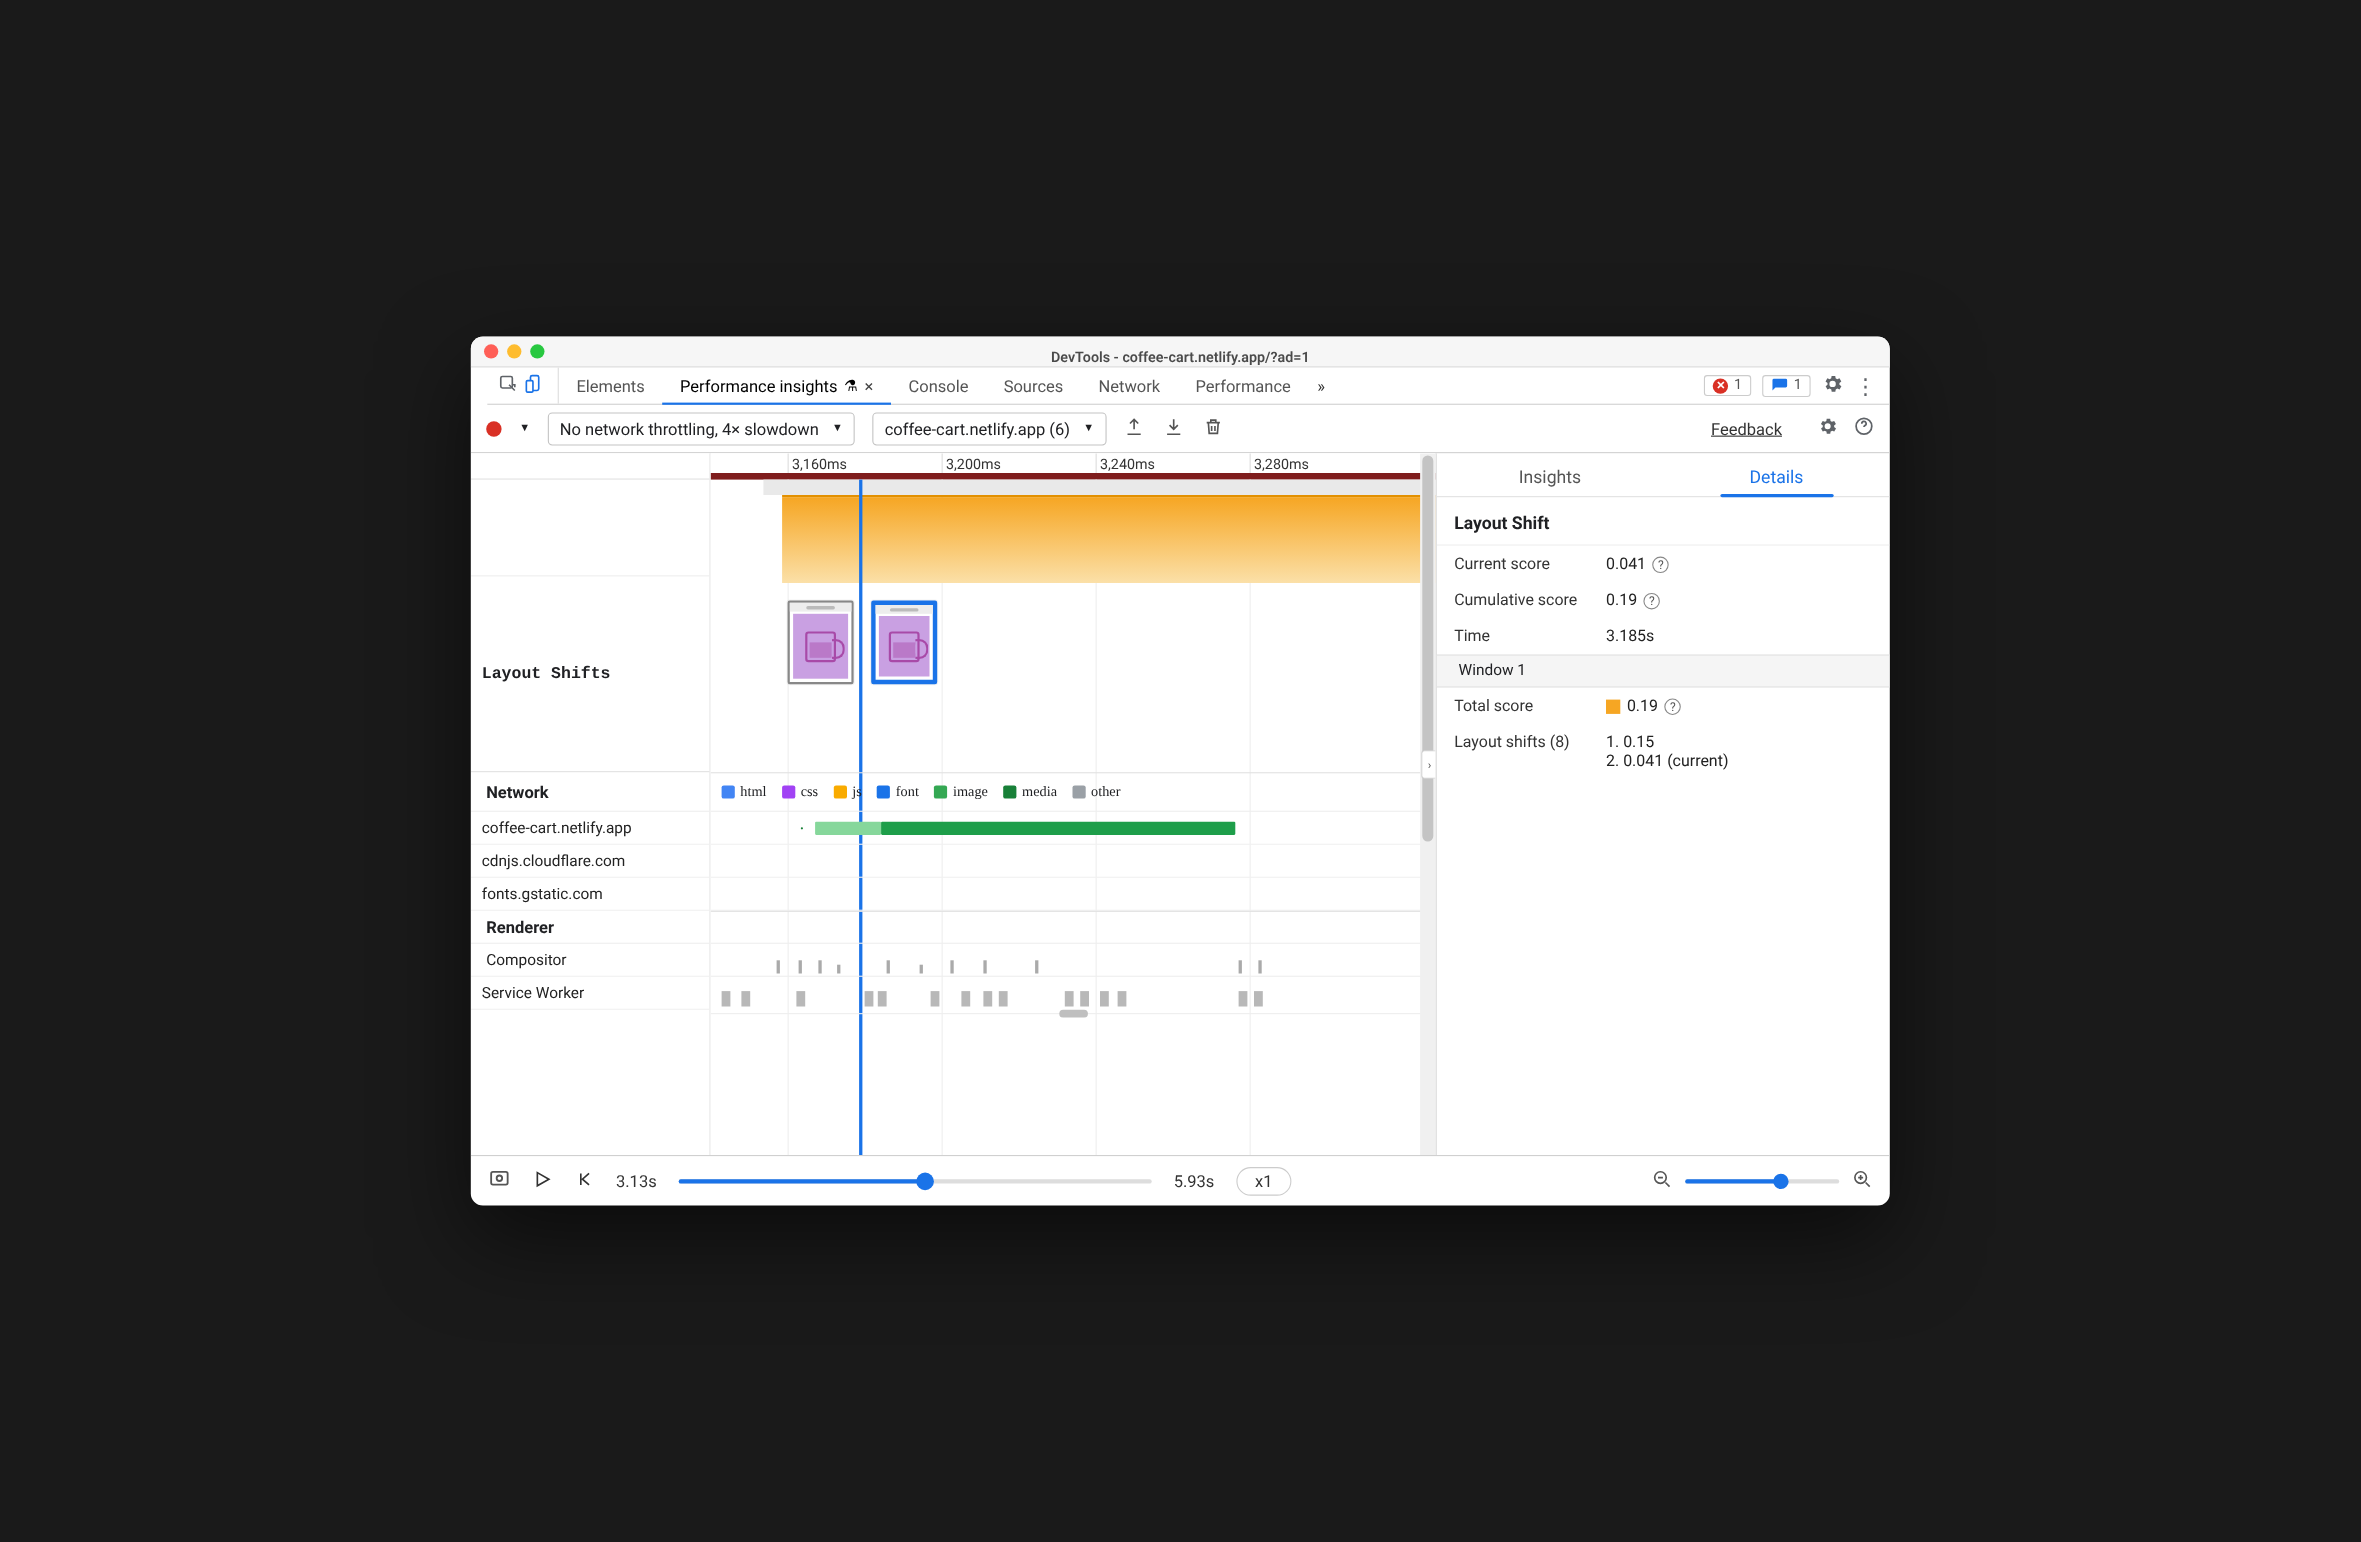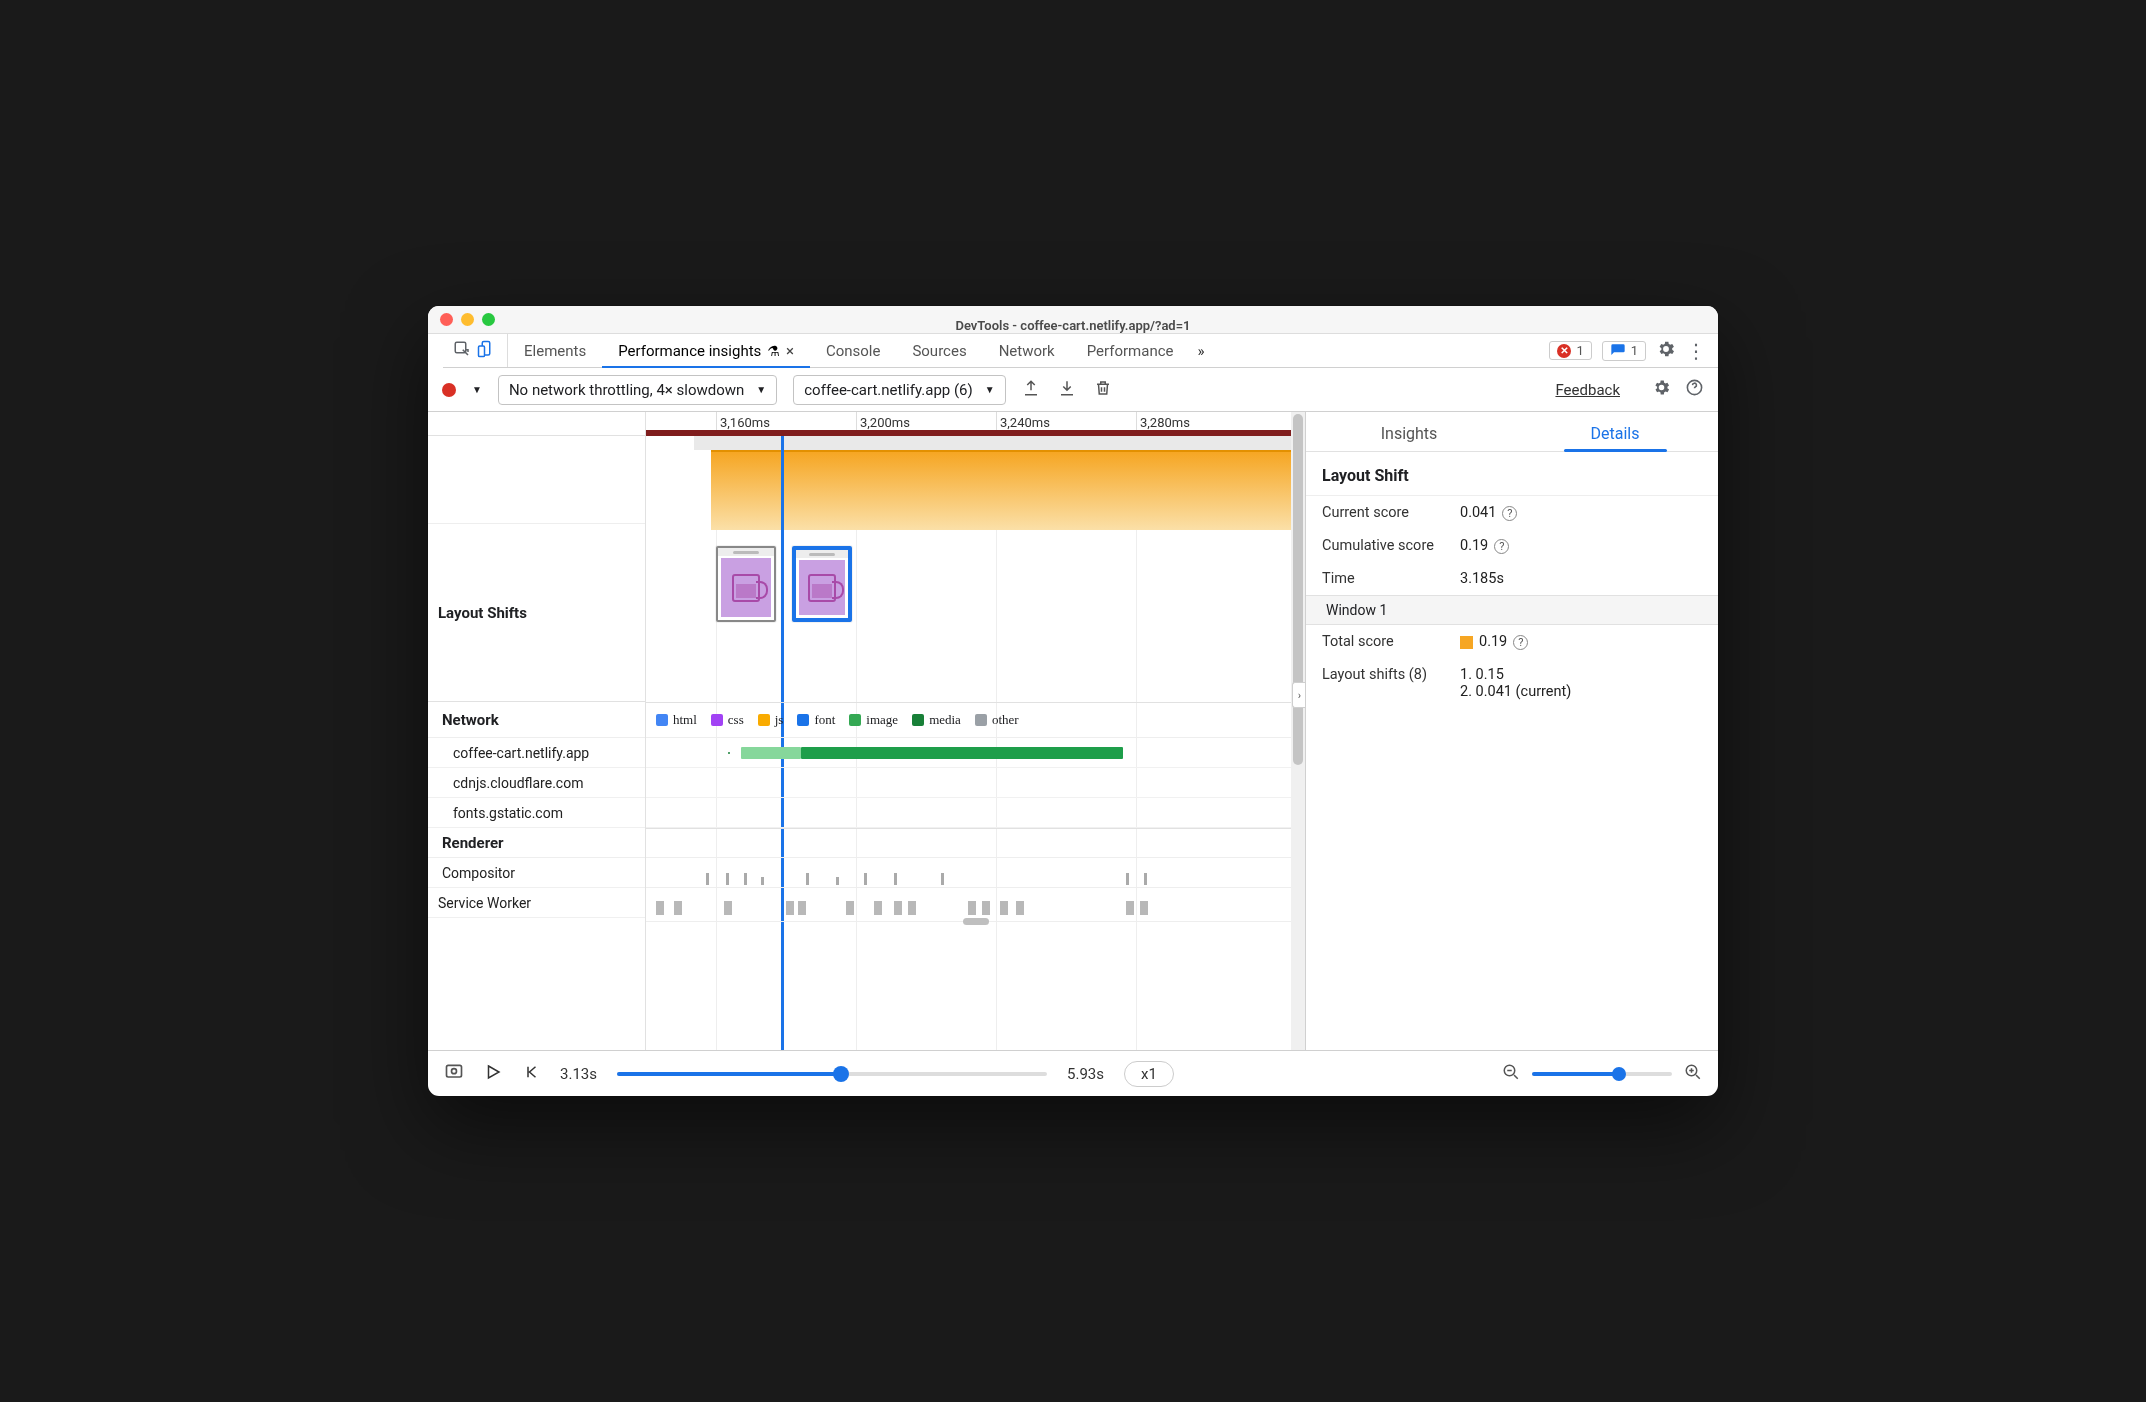--- a/index.html
+++ b/index.html
@@ -84,23 +84,23 @@
   
   .main { flex:1; display:flex; overflow:hidden; }
   .left { flex: 1; display:flex; flex-direction:column; border-right:1px solid #d0d0d0; overflow:hidden; }
   .right { width: 412px; display:flex; flex-direction:column; overflow:hidden; }
 
   
   .left-scroll { flex:1; overflow:hidden; position:relative; }
   .row-area { display:flex; height:100%; }
   .row-labels { width:218px; border-right:1px solid #e1e1e1; background:#fff; display:flex; flex-direction:column; }
   .row-labels .spacer-top { height:88px; border-bottom:1px solid #eee; }
-  .row-labels .ls-label { height:178px; display:flex; align-items:center; padding-left:10px; font-weight:700; font-size:15px; border-bottom:1px solid #e1e1e1;}
+  .row-labels .ls-label { height:178px; display:flex; align-items:center; padding-left:10px; font-weight:700; font-size:15px; border-bottom:1px solid #e1e1e1;font-family:Liberation Mono, monospace;}
   .row-labels .net-label { height:36px; display:flex; align-items:center; gap:4px; padding-left:6px; font-weight:700; border-bottom:1px solid #eee;}
-  .row-labels .host { height:30px; display:flex; align-items:center; padding-left:25px; font-size:14px; color:#222; border-bottom:1px solid #f0f0f0;}
+  .row-labels .host { height:30px; display:flex; align-items:center; padding-left:10px; font-size:14px; color:#222; border-bottom:1px solid #f0f0f0;}
   .row-labels .exp-label { height:30px; display:flex; align-items:center; gap:4px; padding-left:6px; font-weight:700; border-bottom:1px solid #eee;}
   .row-labels .sublabel { height:30px; display:flex; align-items:center; padding-left:10px; font-size:14px; color:#222; border-bottom:1px solid #f0f0f0;}
 
   .row-canvas { flex:1; position:relative; overflow:hidden; background:#fff; }
   .ruler { height:24px; border-bottom:6px solid #7f1d1d; position:relative; background:#fff; font-size:13px; color:#333;}
   .ruler .tick { position:absolute; top:3px; }
   .ruler .tickline { position:absolute; top:0; bottom:0; width:1px; background:#ddd; }
   .grid { position:relative; height: calc(100% - 24px); font-family: Liberation Serif, serif; }
   .gridline { position:absolute; top:0; bottom:-400px; width:1px; background:#eee; }
   .strip { position:absolute; left:0; right:0; }

